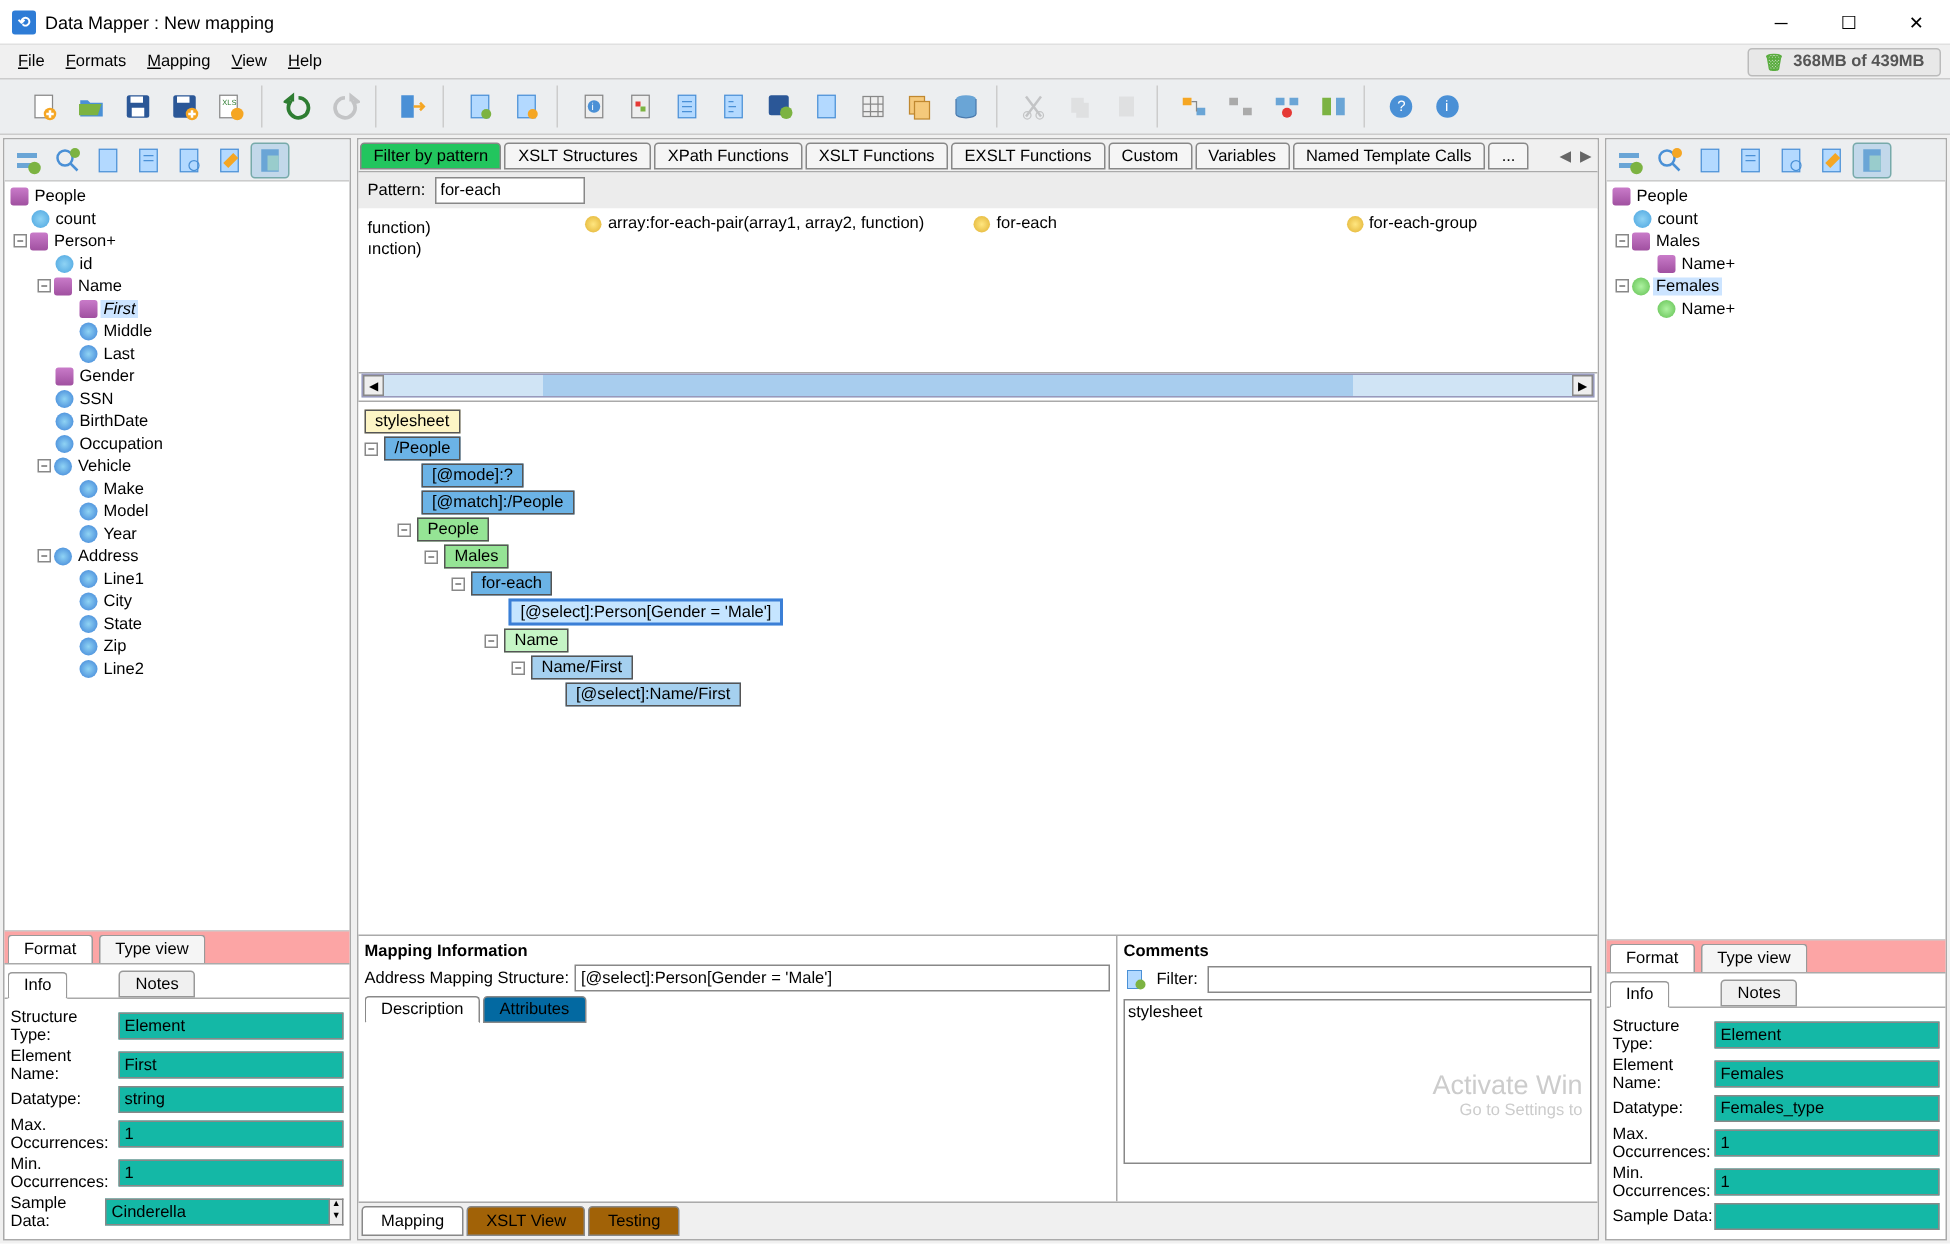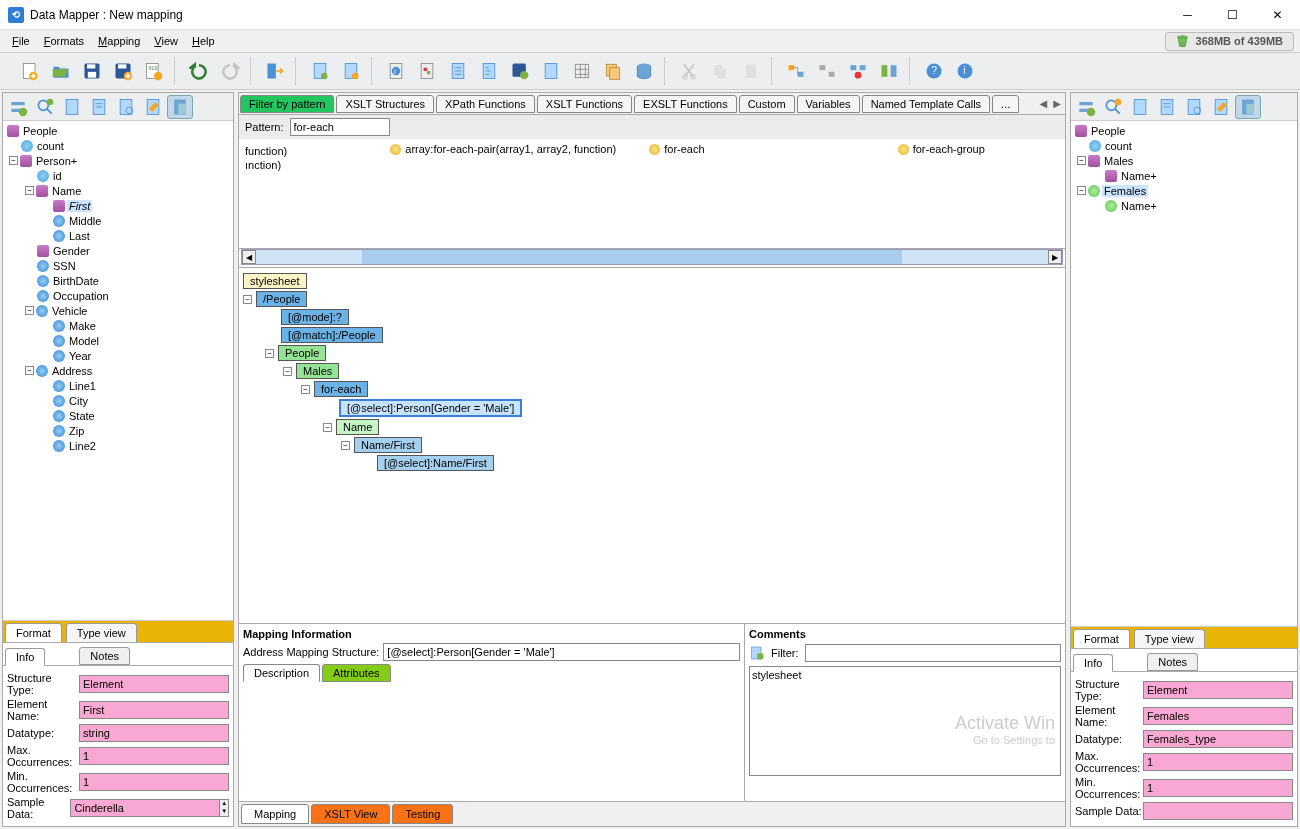--- a/index.html
+++ b/index.html
@@ -41,31 +41,31 @@
 .nicon { width: 12px; height: 12px; border-radius: 50%; display:inline-block; }
 .ic-root { background: linear-gradient(#c97bc9,#a050a0); border-radius: 2px; }
 .ic-at { background: radial-gradient(#8fd3f4,#4aa3df); }
 .ic-elem { background: radial-gradient(#8fd3f4,#3b7fd6); }
 .ic-grp { background: linear-gradient(#c97bc9,#a050a0); border-radius:2px; }
 .ic-green { background: radial-gradient(#aef2a1,#5fbf4f); }
 .tree-row .lbl { padding: 0 2px; font-style: italic; }
 .tree-row .lbl.normal { font-style: normal; }
 .tree-row .sel { background: #cce4ff; }
 
-.bottom-tabs { display: flex; border-top: 1px solid #ccc; background:#eab308; }
+.bottom-tabs { display: flex; border-top: 1px solid #ccc; background:#fca5a5; }
 .bottom-tabs .tab { border: 1px solid #999; border-bottom: none; padding: 3px 10px; background: #f5f5f5; margin:2px 2px 0 2px; border-radius: 3px 3px 0 0; cursor:pointer; }
 .bottom-tabs .tab.active { background: #fff; }
 
 .info-tabs { display:flex; padding:2px 2px 0 2px; border-bottom:1px solid #aaa;gap:32px; }
 .info-tabs .itab { border:1px solid #999; padding:2px 10px; border-radius:3px 3px 0 0; margin-right:2px; background:#f0f0f0;cursor:pointer; }
 .info-tabs .itab.active { background:#fff; border-bottom-color:#fff; position:relative; top:1px; }
 .info-form { padding:4px; }
 .info-form .row { display:flex; align-items:center; margin:2px 0; }
 .info-form .row label { width: 108px; font-size:11px; }
-.info-form .row input { flex:1; border:1px solid #888; background:#f9a8d4; padding:1px 3px; font-size:11px; height:18px; }
+.info-form .row input { flex:1; border:1px solid #888; background:#14b8a6; padding:1px 3px; font-size:11px; height:18px; }
 .info-form .row .spin { display:flex;flex-direction:column;width:14px;border:1px solid #888;border-left:none;height:18px; }
 .info-form .row .spin b { flex:1;font-size:6px;text-align:center;line-height:7px;background:#eee;cursor:pointer; }
 
 .center-top { border-bottom: 1px solid #aaa; }
 .func-tabs { display:flex; align-items:center; background:#f0f0f0; border-bottom: 1px solid #aaa; height:22px; }
 .func-tabs .ftab { border:1px solid #888; padding:2px 8px; margin:0 1px; background:#f5f5f5; border-radius:3px 3px 0 0; cursor:pointer;white-space:nowrap; font-size:11px; }
 .func-tabs .ftab.active { background:#22c55e; }
 .func-tabs .nav { margin-left:auto; display:flex; gap:2px; padding-right:2px; }
 .func-tabs .nav span { font-size:10px;color:#666;cursor:pointer;padding:2px; }
 
@@ -88,30 +88,30 @@
 .m-sel { border:2px solid #3b7fd6; background:#c5e5ff; }
 .maprow { display:flex; align-items:center; gap:0; }
 .maprow .mh { width:9px; height:9px; border:1px solid #888; background:#fff; margin-right:4px; font-size:8px; line-height:7px; text-align:center; cursor:pointer; }
 
 .center-bottom { height: 178px; display:flex; border-top: 1px solid #aaa; }
 .mapinfo { flex:1; border-right: 1px solid #aaa; padding:4px; }
 .mapinfo legend { font-weight:bold; font-size:11px; }
 .mapinfo .selrow { display:flex;align-items:center; margin:3px 0; gap:4px; }
 .mapinfo .selrow input { flex:1; border:1px solid #888; padding:1px 3px; height:18px; font-size:11px; }
 .inner-tabs { display:flex; }
-.inner-tabs .ttab { border:1px solid #888;padding:2px 10px;margin-right:2px;border-radius:3px 3px 0 0;cursor:pointer;background:#84cc16;font-size:11px; }
+.inner-tabs .ttab { border:1px solid #888;padding:2px 10px;margin-right:2px;border-radius:3px 3px 0 0;cursor:pointer;background:#0369a1;font-size:11px; }
 .inner-tabs .ttab.active { background:#fff; border-bottom-color:#fff; position:relative; }
 .desc-box { border:1px solid #888; height: 90px; padding: 4px; font-size:11px; background:#fff; }
 .comments { width: 320px; padding:4px; }
 .comments .hdr { display:flex;align-items:center;gap:6px;margin:4px 0; }
 .comments input { border:1px solid #888; flex:1; height:18px; padding:1px 3px; font-size:11px; }
 .comments .list { border:1px solid #888;height:110px;padding:2px;background:#fff;font-size:11px; }
 
 .center-btabs { display:flex; padding:2px;background:#f0f0f0;border-top:1px solid #aaa; }
-.center-btabs .tab { border:1px solid #888;padding:3px 12px;margin-right:2px;border-radius:3px 3px 0 0;cursor:pointer;background:#f97316;font-size:11px; }
+.center-btabs .tab { border:1px solid #888;padding:3px 12px;margin-right:2px;border-radius:3px 3px 0 0;cursor:pointer;background:#a16207;font-size:11px; }
 .center-btabs .tab.active { background:#fff; }
 
 .watermark { position:absolute; right: 10px; bottom: 55px; color:#ccc; font-size:18px; pointer-events:none; text-align:right; }
 .watermark small { font-size:11px; display:block; }
 .funcline2 { margin-top:2px; }
 </style>
 </head>
 <body>
 
 <div class="titlebar">

